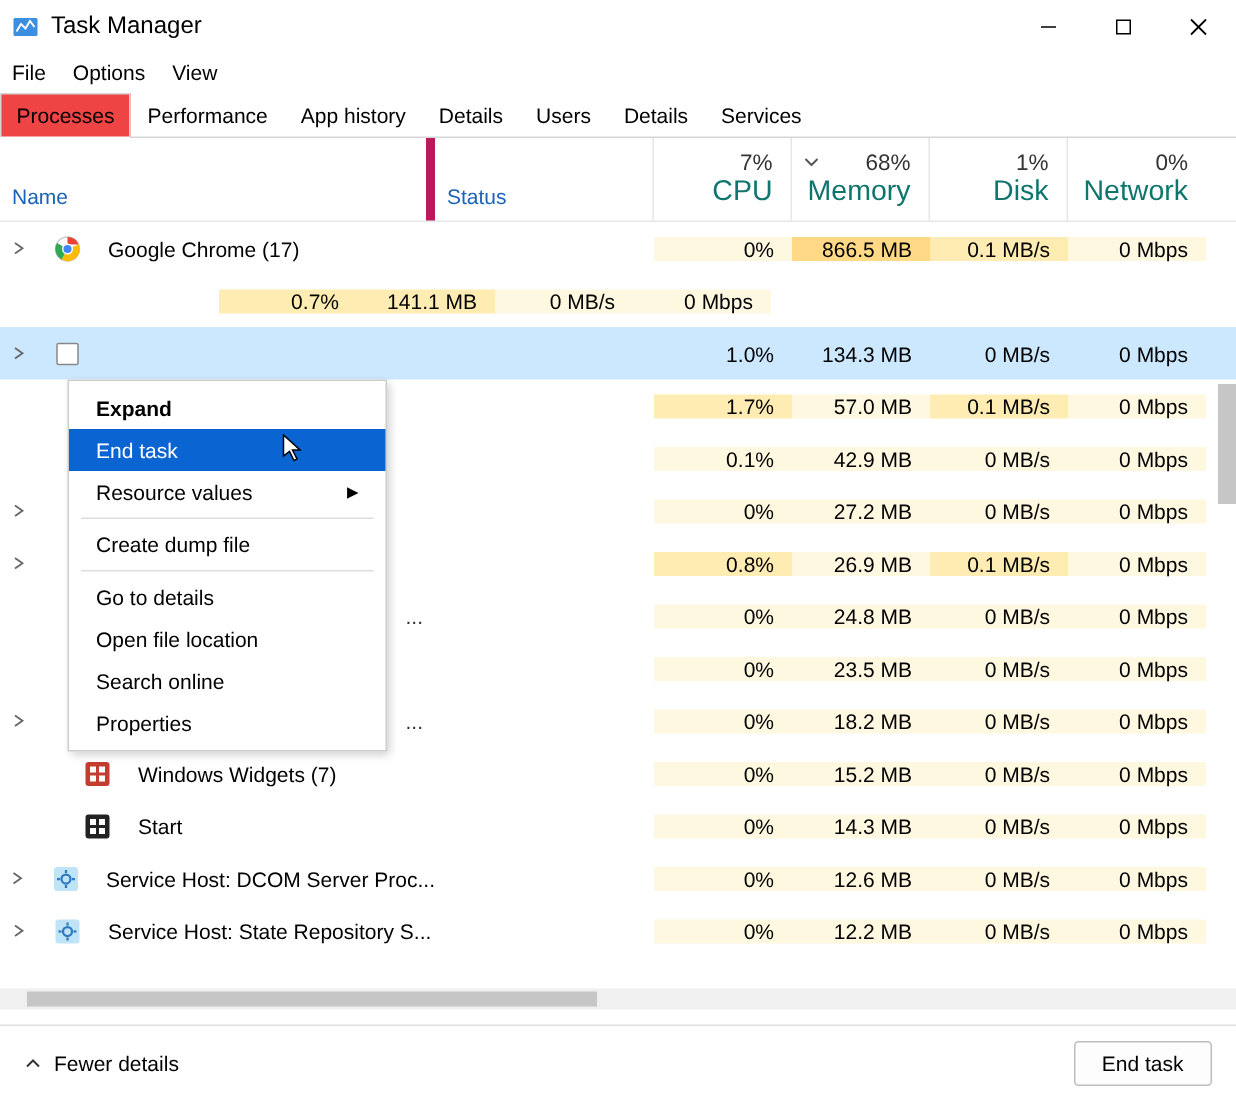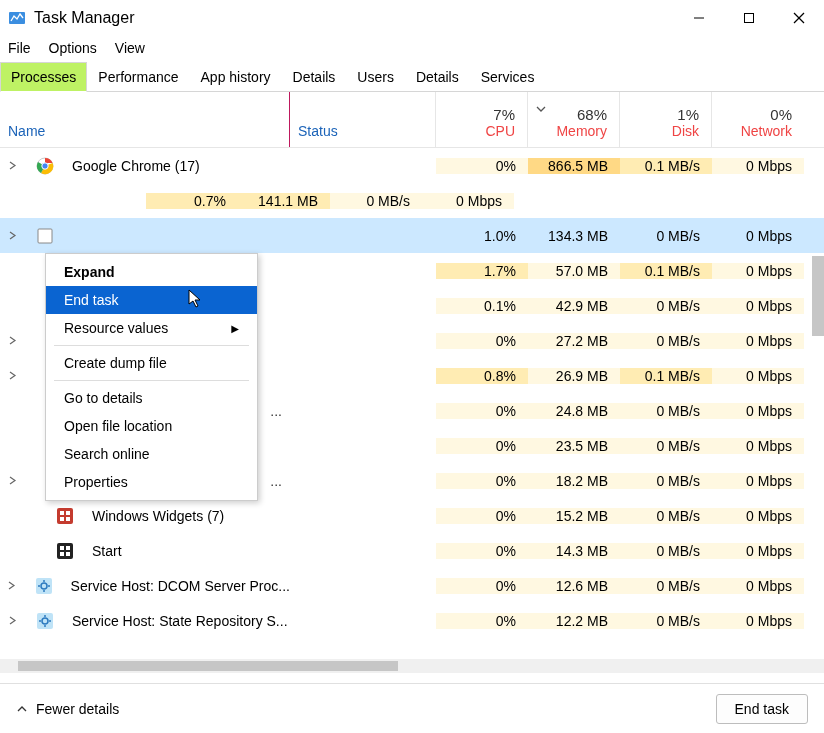--- a/index.html
+++ b/index.html
@@ -10,30 +10,30 @@
 .app-title { font-size: 16px; color: #000; }
 .title-spacer { flex: 1; }
 .win-btn { width: 50px; height: 36px; display: flex; align-items: center; justify-content: center; }
 .win-btn svg { width: 12px; height: 12px; }
 
 .menubar { display: flex; gap: 18px; padding: 4px 8px 6px 8px; font-size: 14px; }
 .menubar div { cursor: default; }
 
 .tabs { display: flex; font-size: 14px; }
 .tab { padding: 6px 10px; border: 1px solid transparent; }
-.tab.active { border: 1px solid #d6d6d6; border-bottom: 1px solid #fff; background: #bef264; }
+.tab.active { border: 1px solid #d6d6d6; border-bottom: 1px solid #fff; background: #ef4444; }
 .tabs-border { border-bottom: 1px solid #d6d6d6; margin-top: -1px; }
 
 .table-area { position: relative; }
 .headers { display: flex; height: 56px; border-bottom: 1px solid #e6e6e6; }
-.col-name { width: 290px; display: flex; align-items: flex-end; padding: 0 8px 8px 8px; color: #1b63b8; font-size: 14px; border-right: 1px solid #be185d; }
+.col-name { width: 290px; display: flex; align-items: flex-end; padding: 0 8px 8px 8px; color: #1b63b8; font-size: 14px; border-right: 6px solid #be185d; }
 .col-status { width: 146px; display: flex; align-items: flex-end; padding: 0 8px 8px 8px; color: #1b63b8; font-size: 14px; border-right: 1px solid #e6e6e6; }
 .col-num { width: 92px; display: flex; flex-direction: column; align-items: flex-end; justify-content: flex-end; padding: 6px 12px 8px 8px; border-right: 1px solid #e6e6e6; }
 .col-num .pct { font-size: 15px; color: #333; }
-.col-num .lbl { font-size: 14px; color: #ef4444; }
+.col-num .lbl { font-size: 19px; color: #0f766e; }
 .col-num.mem { position: relative; }
 .sort-arrow { position: absolute; top: 6px; left: 8px; }
 
 .rows { }
 .row { display: flex; height: 35px; align-items: center; font-size: 14px; }
 .row.selected { background: #cce8ff; }
 .row .name-cell { width: 290px; display: flex; align-items: center; padding-left: 6px; gap: 18px; overflow: hidden; white-space: nowrap; }
 .row .status-cell { width: 146px; }
 .row .num-cell { width: 92px; text-align: right; padding-right: 12px; }
 .chevron { width: 12px; display: flex; justify-content: center; color: #666; font-size: 11px; }

